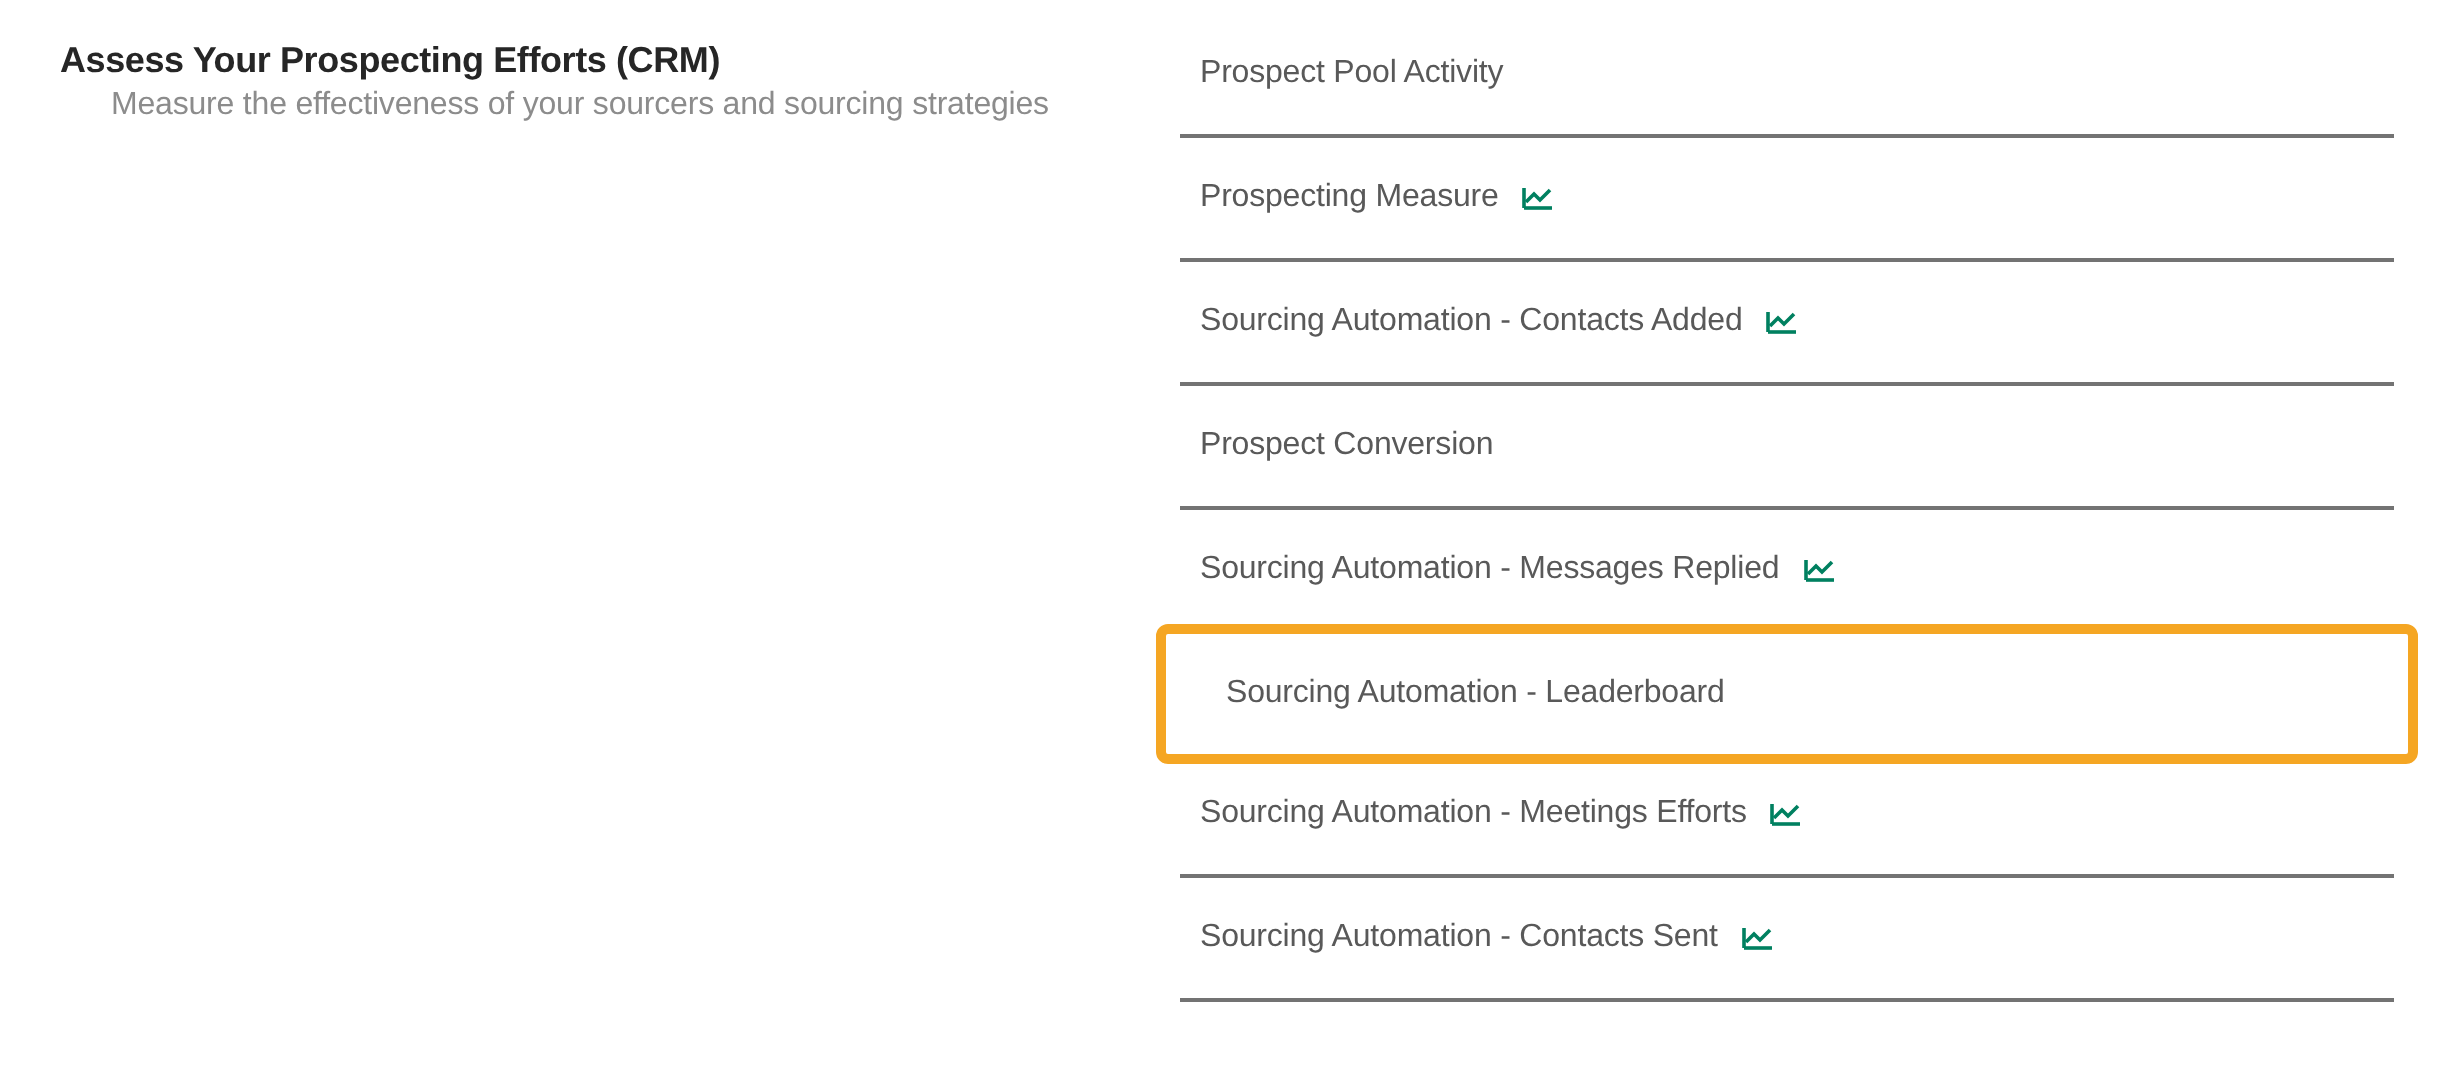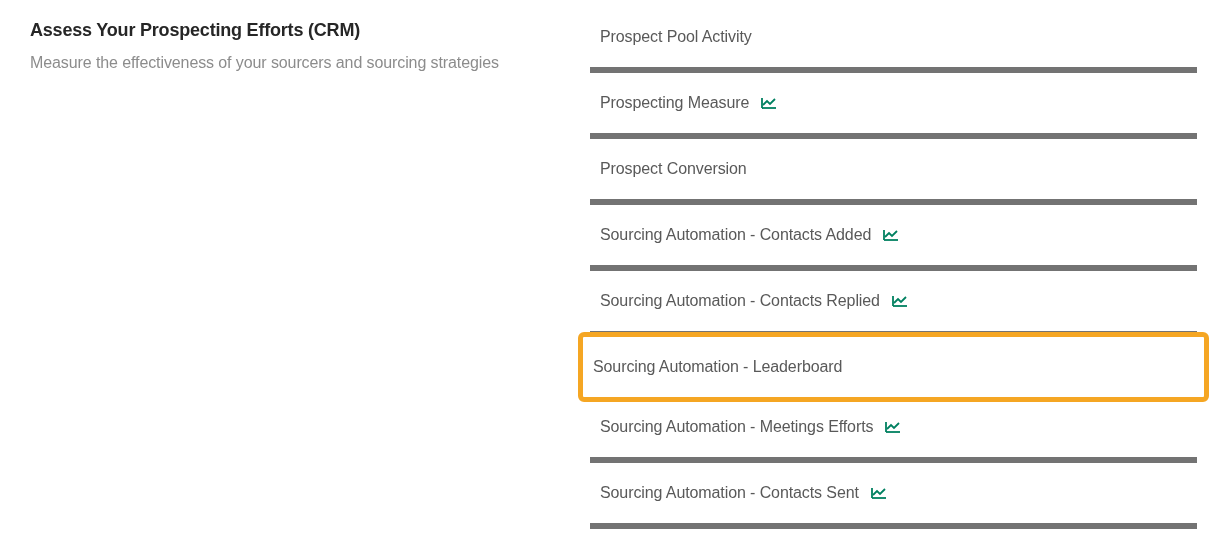--- a/index.html
+++ b/index.html
@@ -16,40 +16,40 @@
       display: flex;
     }
     .left-panel {
       width: 560px;
       padding-right: 40px;
     }
     .section-title {
       font-size: 18px;
       font-weight: 600;
       color: #262626;
-      margin-bottom: 10px;
       letter-spacing: -0.2px;
     }
     .section-description {
       font-size: 16px;
       color: #8c8c8c;
       line-height: 1.55;
       letter-spacing: -0.1px;
+      text-align: center;
     }
     .right-panel {
       flex: 1;
     }
     .report-list {
       list-style: none;
     }
     .report-item {
       display: flex;
       align-items: center;
       padding: 21px 10px;
-      border-bottom: 6px solid #737373;
+      border-bottom: 2px solid #737373;
       cursor: pointer;
       position: relative;
     }
     .report-item:first-child {
       padding-top: 8px;
     }
     .report-label {
       font-size: 16px;
       color: #595959;
       letter-spacing: -0.1px;
@@ -60,21 +60,21 @@
       align-items: center;
     }
     .chart-icon svg {
       width: 16px;
       height: 12px;
     }
     .highlighted {
       border: 5px solid #f5a623;
       border-radius: 6px;
       margin: -5px -12px;
-      padding: 21px 10px !important;
+      padding: 21px 30px !important;
       border-bottom: 5px solid #f5a623 !important;
     }
   </style>
 </head>
 <body>
 
 <div class="left-panel">
   <h2 class="section-title">Assess Your Prospecting Efforts (CRM)</h2>
   <p class="section-description">Measure the effectiveness of your sourcers and sourcing strategies</p>
 </div>
@@ -88,34 +88,34 @@
       <span class="report-label">Prospecting Measure</span>
       <span class="chart-icon">
         <svg viewBox="0 0 16 12" fill="none" stroke="#008060" stroke-width="1.8">
           <path d="M1 11 L1 1"></path>
           <path d="M1 11 L15 11"></path>
           <path d="M2 8 L6 4 L9 7 L14 2"></path>
         </svg>
       </span>
     </li>
     <li class="report-item">
-      <span class="report-label">Prospect Conversion</span>
-    </li>
-    <li class="report-item">
       <span class="report-label">Sourcing Automation - Contacts Added</span>
       <span class="chart-icon">
         <svg viewBox="0 0 16 12" fill="none" stroke="#008060" stroke-width="1.8">
           <path d="M1 11 L1 1"></path>
           <path d="M1 11 L15 11"></path>
           <path d="M2 8 L6 4 L9 7 L14 2"></path>
         </svg>
       </span>
     </li>
     <li class="report-item">
-      <span class="report-label">Sourcing Automation - Contacts Replied</span>
+      <span class="report-label">Prospect Conversion</span>
+    </li>
+    <li class="report-item">
+      <span class="report-label">Sourcing Automation - Messages Replied</span>
       <span class="chart-icon">
         <svg viewBox="0 0 16 12" fill="none" stroke="#008060" stroke-width="1.8">
           <path d="M1 11 L1 1"></path>
           <path d="M1 11 L15 11"></path>
           <path d="M2 8 L6 4 L9 7 L14 2"></path>
         </svg>
       </span>
     </li>
     <li class="report-item highlighted">
       <span class="report-label">Sourcing Automation - Leaderboard</span>

